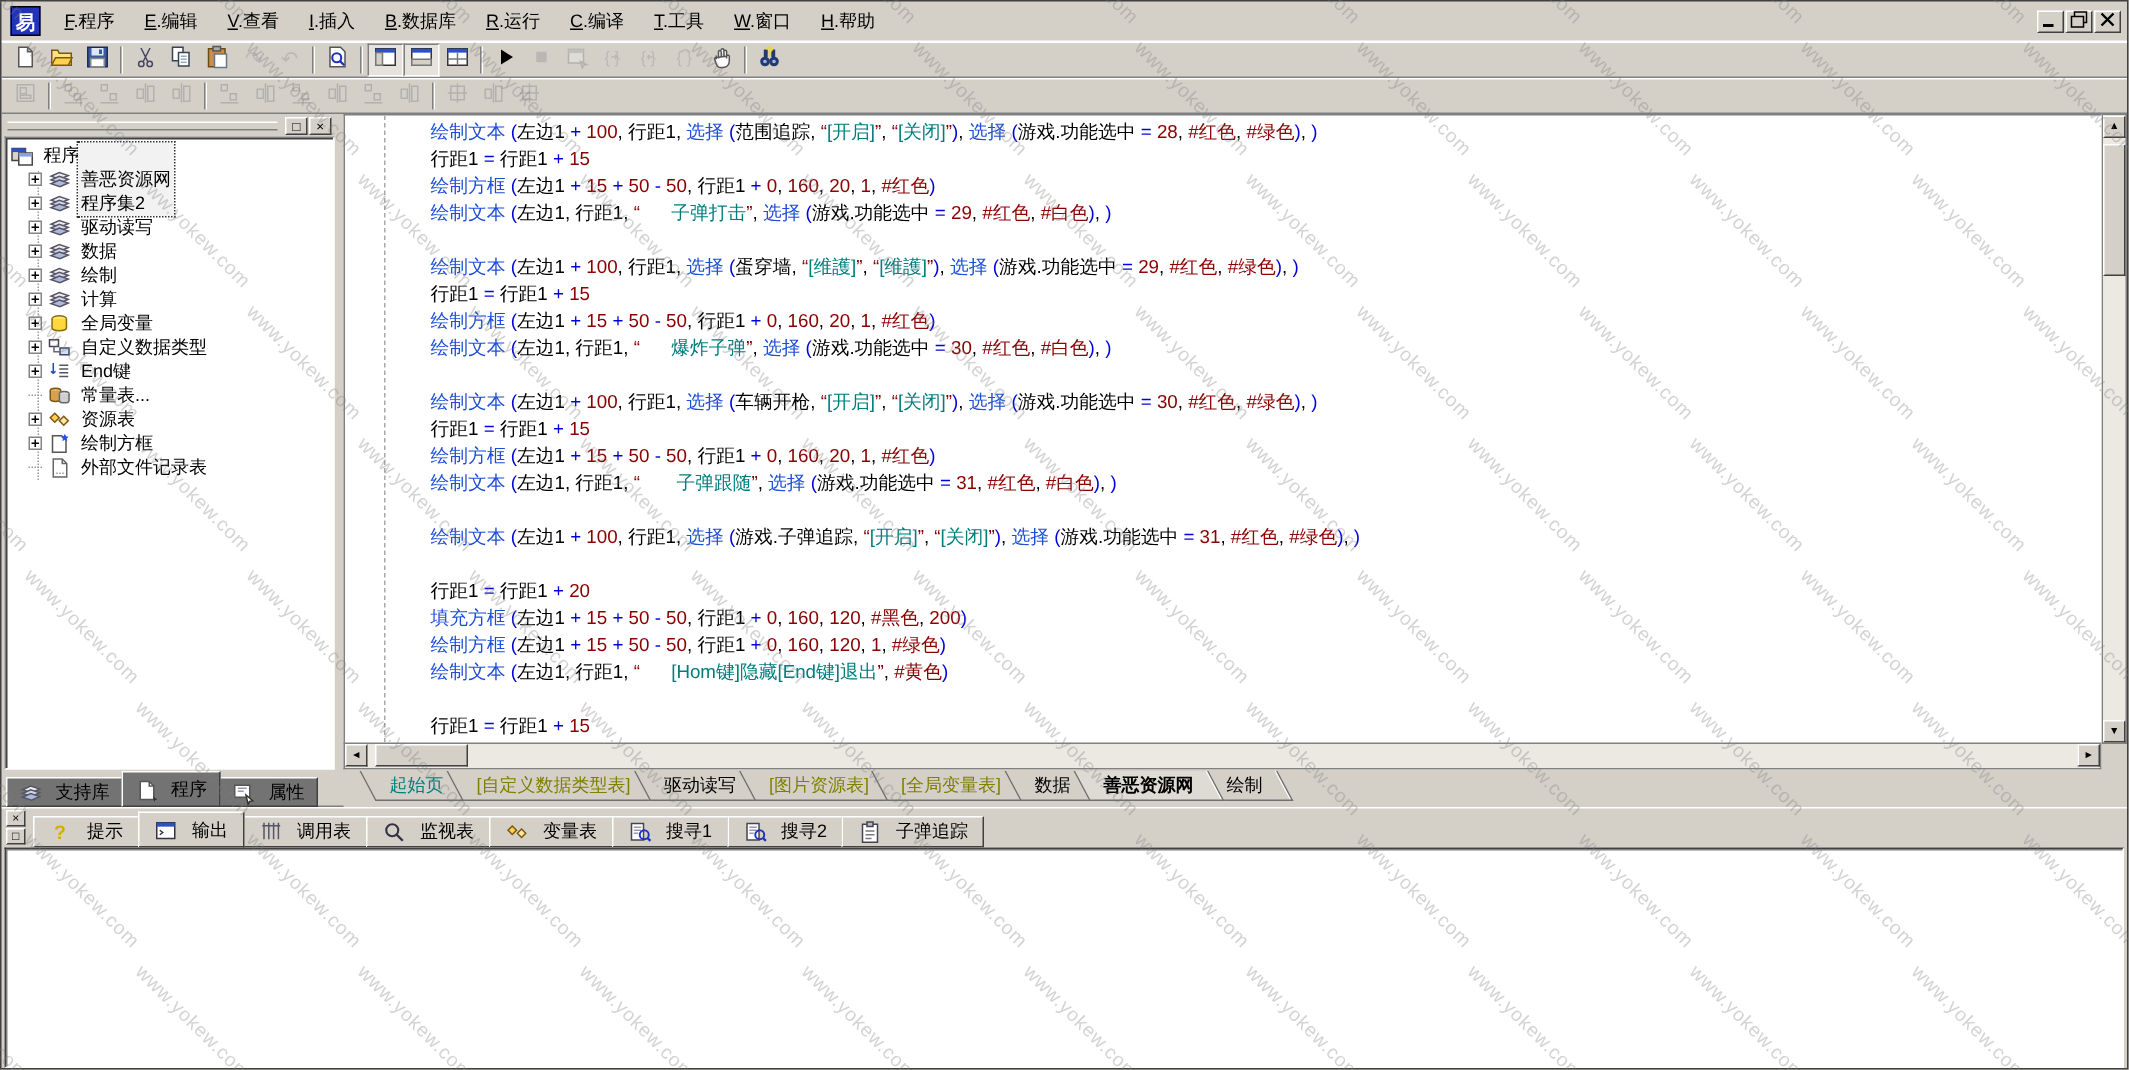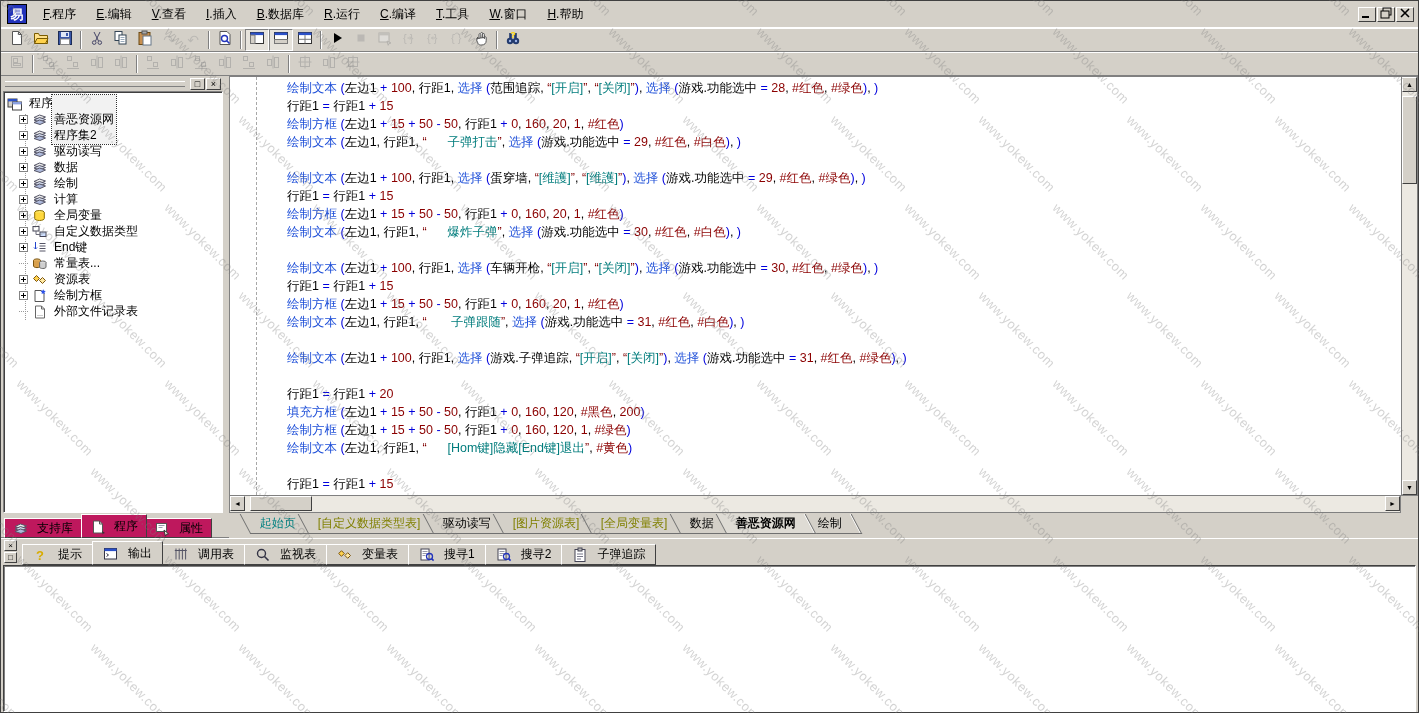--- a/index.html
+++ b/index.html
@@ -31,21 +31,21 @@
   .trow.child{padding-left:8px}
   .texp{width:9px;height:9px;border:1px solid #848484;background:#fff;margin:0 4px 0 4px;position:relative;flex:none}
   .texp::before{content:"";position:absolute;left:1px;right:1px;top:3px;height:1px;background:#000}
   .texp::after{content:"";position:absolute;top:1px;bottom:1px;left:3px;width:1px;background:#000}
   .tstub{width:9px;height:1px;border-top:1px dotted #9a9a9a;margin:0 4px 0 4px;flex:none}
   .ticn{width:16px;height:15px;margin-right:4px;flex:none}
   .ticn svg{display:block}
   .tlabel{padding:16px 2px}
   .tlabel.sel{outline:1px dotted #333;background:#f2f2f2}
   .side-tabs{height:25px;display:flex;align-items:flex-end;padding-left:1px}
-  .stab{height:20px;display:flex;align-items:center;gap:4px;padding:0 8px;background:#be185d;border:1px solid;border-color:#fff #404040 #404040 #fff;margin-right:-1px;white-space:nowrap}
+  .stab{height:20px;display:flex;align-items:center;gap:4px;padding:0 8px;background:#737373;border:1px solid;border-color:#fff #404040 #404040 #fff;margin-right:-1px;white-space:nowrap}
   .stab.active{height:24px;z-index:2;position:relative}
   .splitter{width:6px}
   
   .editor{flex:1;display:flex;flex-direction:column;min-width:0}
   .code-wrap{height:420px;display:flex}
   .code{flex:1;background:#fff;border:1px solid #808080;border-right:none;position:relative;overflow:hidden}
   .guide{position:absolute;left:26px;top:0;bottom:0;border-left:1px dashed #a8a8a8}
   .codeLines{position:absolute;left:57px;top:2px;right:2px;font-size:12.5px;line-height:18px;white-space:pre}
   .cl{height:18px}
   .tk-c{color:#1d4ed8}.tk-p{color:#000}.tk-o{color:#0000dd}.tk-n{color:#8b0000}.tk-q{color:#800000}.tk-s{color:#007c7c}

